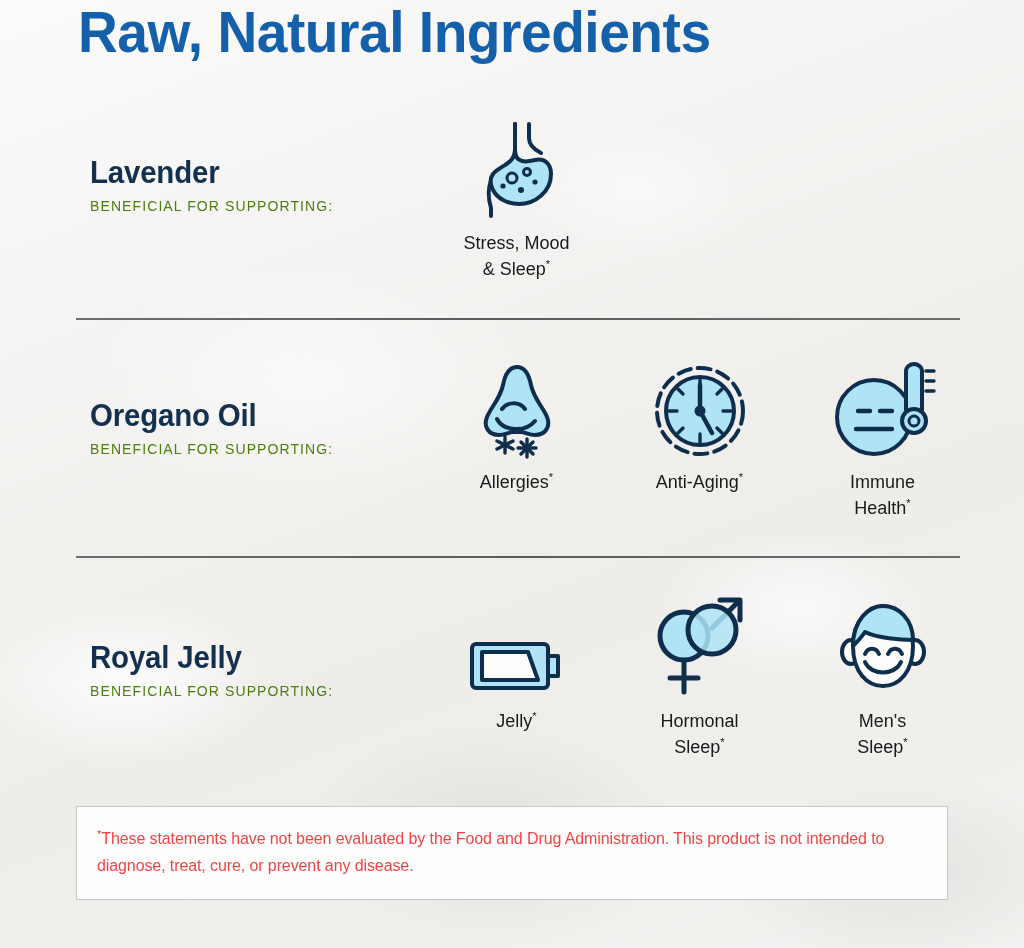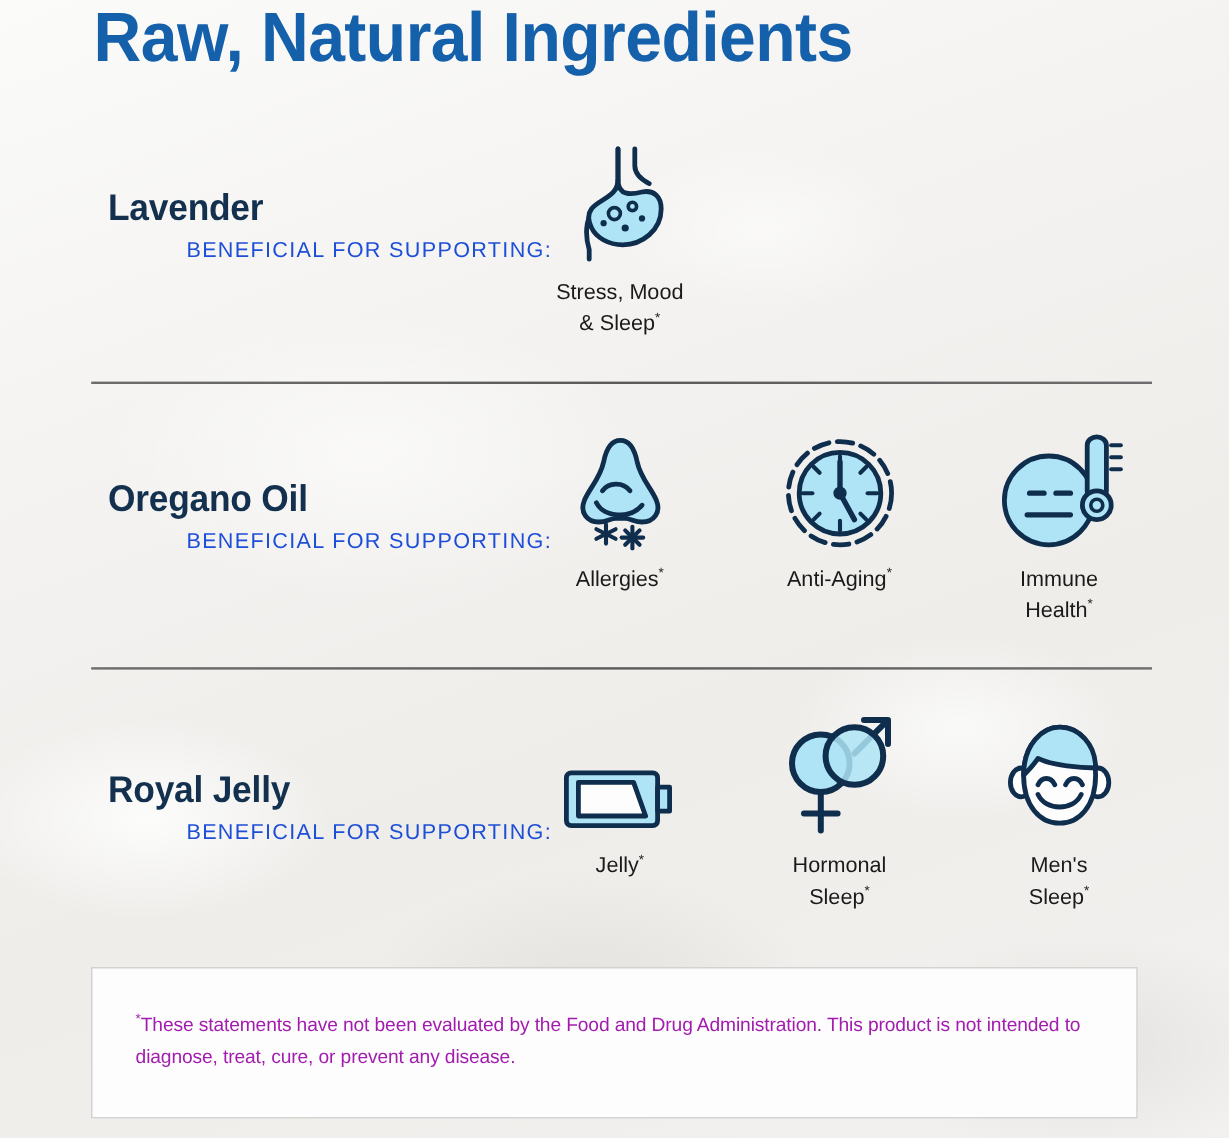--- a/index.html
+++ b/index.html
@@ -62,25 +62,24 @@
     font-size: 31px;
     font-weight: bold;
     color: #13314f;
     letter-spacing: -0.2px;
     transform: scaleX(0.95);
     transform-origin: left center;
     white-space: nowrap;
   }
   .beneficial {
     margin-top: 7px;
-    font-size: 18px;
-    color: #1d4ed8;
+    font-size: 14px;
+    color: #4d7c0f;
     letter-spacing: 1.1px;
     white-space: nowrap;
-    text-align: right;
   }
   .icons {
     position: absolute;
     left: 425px;
     top: 0;
     display: flex;
     flex-direction: row;
   }
   .icon-cell {
     width: 183px;
@@ -118,24 +117,24 @@
     position: absolute;
     left: 76px;
     top: 806px;
     width: 872px;
     box-sizing: border-box;
     border: 1px solid #c9c9c7;
     background-color: #fdfdfd;
     padding: 18px 20px 20px 20px;
   }
   .disclaimer p {
-    margin: 16px;
+    margin: 0;
     font-size: 16px;
     line-height: 27px;
-    color: #a21caf;
+    color: #ef4444;
     letter-spacing: -0.1px;
   }
   .disclaimer sup {
     font-size: 0.7em;
     vertical-align: super;
     line-height: 0;
   }
 </style>
 </head>
 <body>

